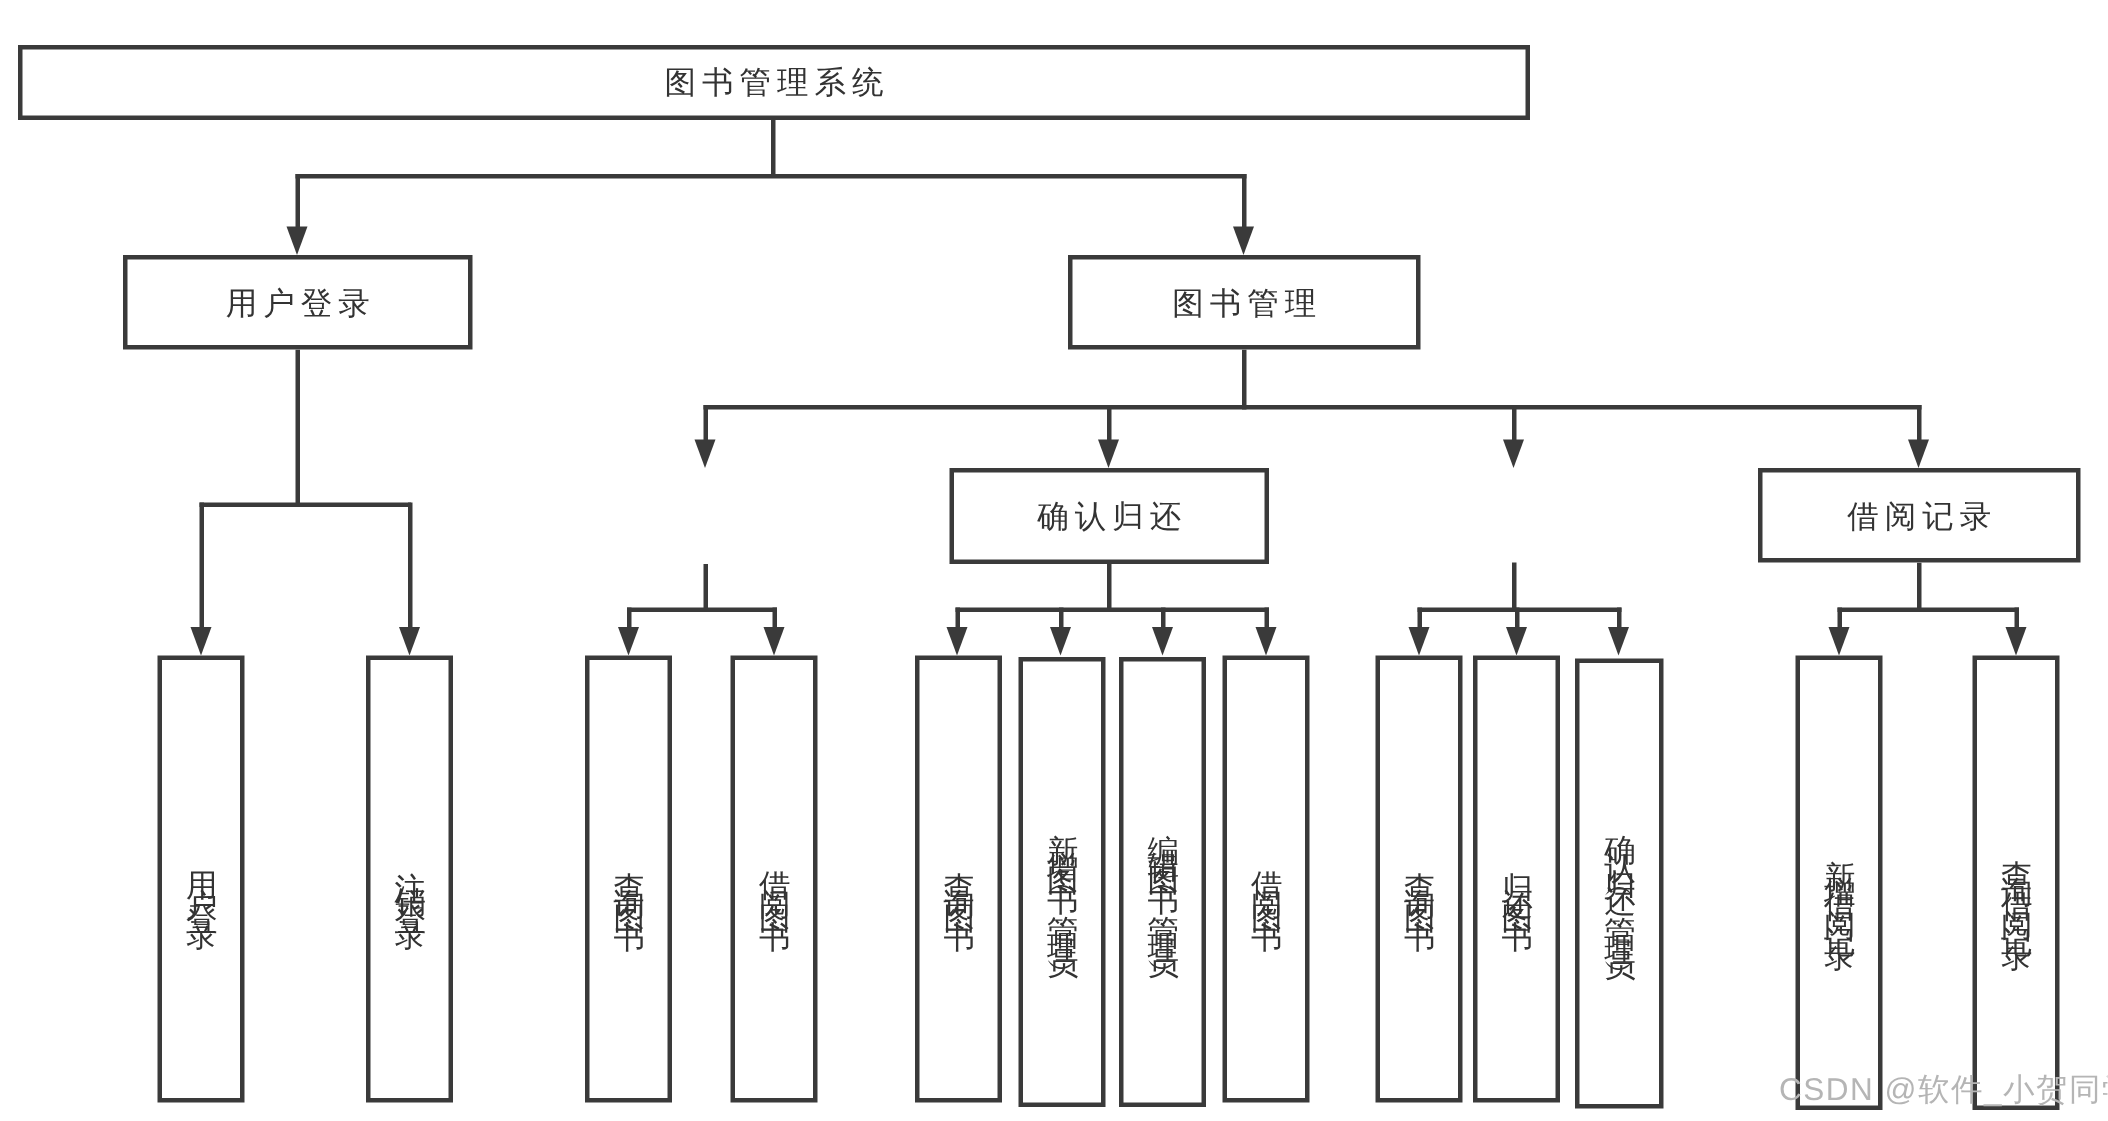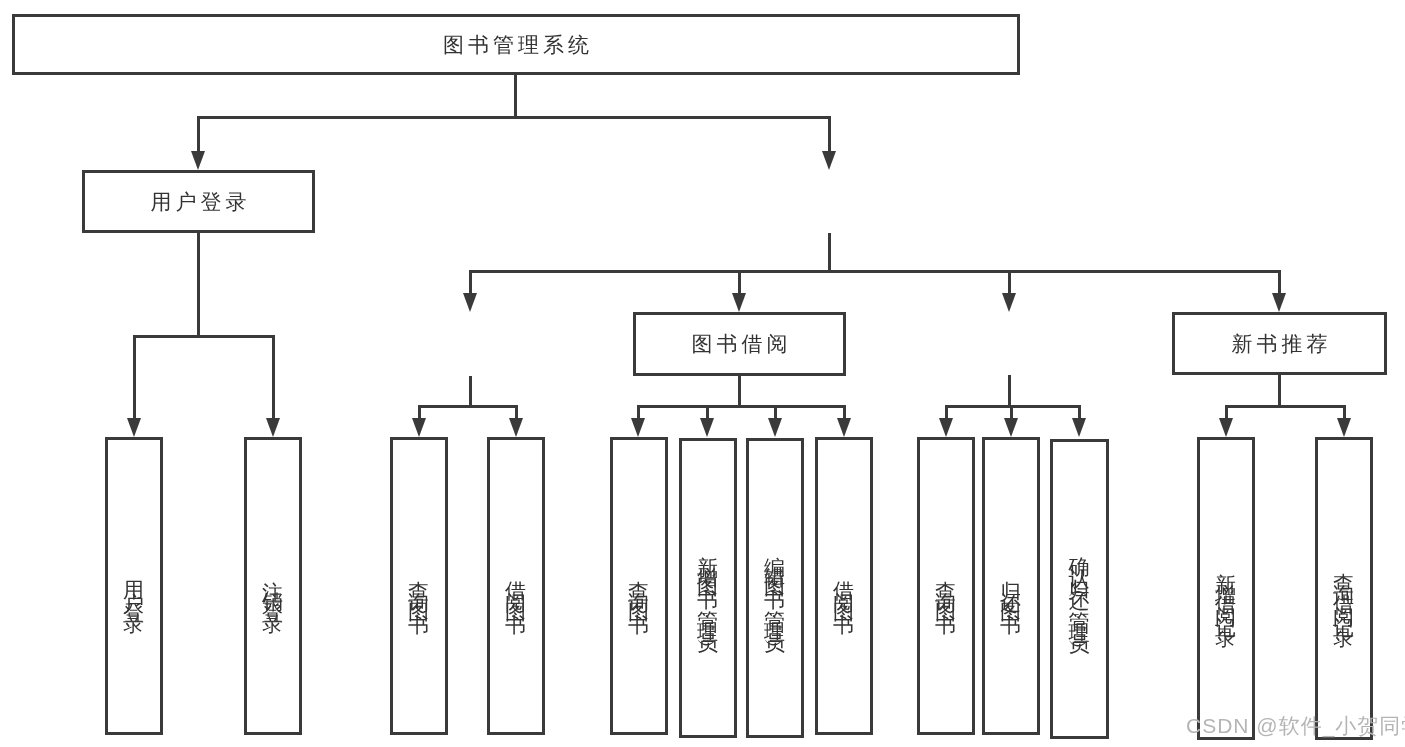--- a/index.html
+++ b/index.html
@@ -24,33 +24,36 @@
        border-top:19px solid #3a3a3a;}
 
   .watermark{position:absolute;left:1186px;top:712px;font-size:21px;
        color:#b5b5b5;white-space:nowrap;z-index:3;letter-spacing:1px;}
 </style>
 </head>
 <body>
 
 <div id="canvas">
 
-  <div class="box h" style="left:12px;top:14px;width:1008px;height:61px">
+  <div class="box h" style="left:12px;top:30px;width:1008px;height:50px">
     <span>图书管理系统</span>
   </div>
 
   <div class="vline" style="left:514px;top:71px;height:47px"></div>
   <div class="hline" style="left:197px;top:116px;width:634px"></div>
   <div class="vline" style="left:197px;top:116px;height:37px"></div>
   <div class="arrow" style="left:191px;top:151px"></div>
   <div class="vline" style="left:828px;top:116px;height:37px"></div>
   <div class="arrow" style="left:822px;top:151px"></div>
 
   <div class="box h" style="left:82px;top:170px;width:233px;height:63px">
     <span>用户登录</span>
+  </div>
+  <div class="box h" style="left:712px;top:170px;width:235px;height:63px">
+    <span>图书管理</span>
   </div>
 
   <div class="vline" style="left:197px;top:233px;height:104px"></div>
   <div class="hline" style="left:133px;top:335px;width:141px"></div>
   <div class="vline" style="left:133px;top:335px;height:84px"></div>
   <div class="arrow" style="left:127px;top:418px"></div>
   <div class="vline" style="left:272px;top:335px;height:84px"></div>
   <div class="arrow" style="left:266px;top:418px"></div>
 
   <div class="vline" style="left:828px;top:233px;height:40px"></div>
@@ -58,24 +61,24 @@
   <div class="vline" style="left:469px;top:270px;height:25px"></div>
   <div class="arrow" style="left:463px;top:293px"></div>
   <div class="vline" style="left:738px;top:270px;height:25px"></div>
   <div class="arrow" style="left:732px;top:293px"></div>
   <div class="vline" style="left:1008px;top:270px;height:25px"></div>
   <div class="arrow" style="left:1002px;top:293px"></div>
   <div class="vline" style="left:1278px;top:270px;height:25px"></div>
   <div class="arrow" style="left:1272px;top:293px"></div>
 
   <div class="box h" style="left:633px;top:312px;width:213px;height:64px">
-    <span>图书借阅</span>
+    <span>确认归还</span>
   </div>
   <div class="box h" style="left:1172px;top:312px;width:215px;height:63px">
-    <span>新书推荐</span>
+    <span>借阅记录</span>
   </div>
 
   <div class="vline" style="left:469px;top:376px;height:32px"></div>
   <div class="hline" style="left:418px;top:405px;width:100px"></div>
   <div class="vline" style="left:418px;top:405px;height:14px"></div>
   <div class="arrow" style="left:412px;top:418px"></div>
   <div class="vline" style="left:515px;top:405px;height:14px"></div>
   <div class="arrow" style="left:509px;top:418px"></div>
 
   <div class="vline" style="left:738px;top:376px;height:32px"></div>

